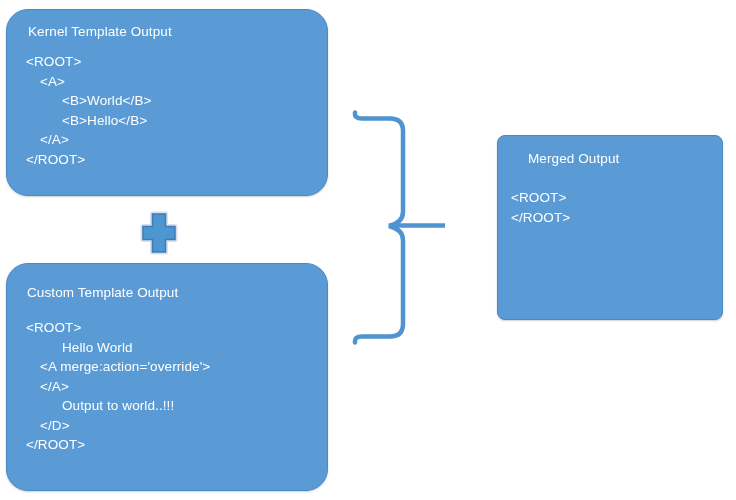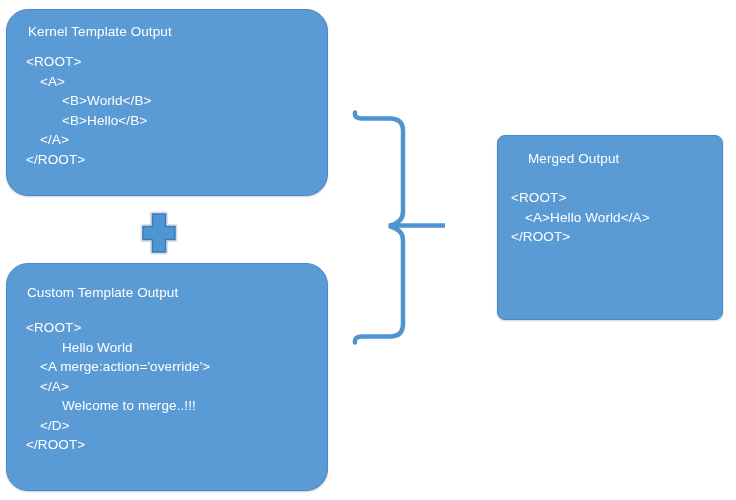--- a/index.html
+++ b/index.html
@@ -76,31 +76,30 @@
       </div>
   </div>
 
   <div class="box" id="box-custom">
     <div class="title">Custom Template Output</div>
     <div class="code">
         <div class="code-line indent-0">&lt;ROOT&gt;</div>
         <div class="code-line indent-2">Hello World</div>
         <div class="code-line indent-1">&lt;A merge:action='override'&gt;</div>
         <div class="code-line indent-1">&lt;/A&gt;</div>
-        <div class="code-line indent-2">Welcome to merge..!!!</div>
+        <div class="code-line indent-2">Output to world..!!!</div>
         <div class="code-line indent-1">&lt;/D&gt;</div>
         <div class="code-line indent-0">&lt;/ROOT&gt;</div>
       </div>
   </div>
 
   <div class="box" id="box-merged">
     <div class="title">Merged Output</div>
     <div class="code">
         <div class="code-line indent-0">&lt;ROOT&gt;</div>
-        <div class="code-line indent-1">&lt;A&gt;Hello World&lt;/A&gt;</div>
         <div class="code-line indent-0">&lt;/ROOT&gt;</div>
       </div>
   </div>
 
   <svg class="overlay" width="736" height="500" viewBox="0 0 736 500">
 
     <g>
       <polygon points="152.5,214 165.5,214 165.5,226.5 175,226.5 175,239.5 165.5,239.5 165.5,252 152.5,252 152.5,239.5 143,239.5 143,226.5 152.5,226.5" fill="none" stroke="#D9DEE8" stroke-width="5" stroke-linejoin="round"></polygon>
       <polygon points="152.5,214 165.5,214 165.5,226.5 175,226.5 175,239.5 165.5,239.5 165.5,252 152.5,252 152.5,239.5 143,239.5 143,226.5 152.5,226.5" fill="#4E96D2" stroke="#3A7CBA" stroke-width="1.5" stroke-linejoin="miter"></polygon>
     </g>

